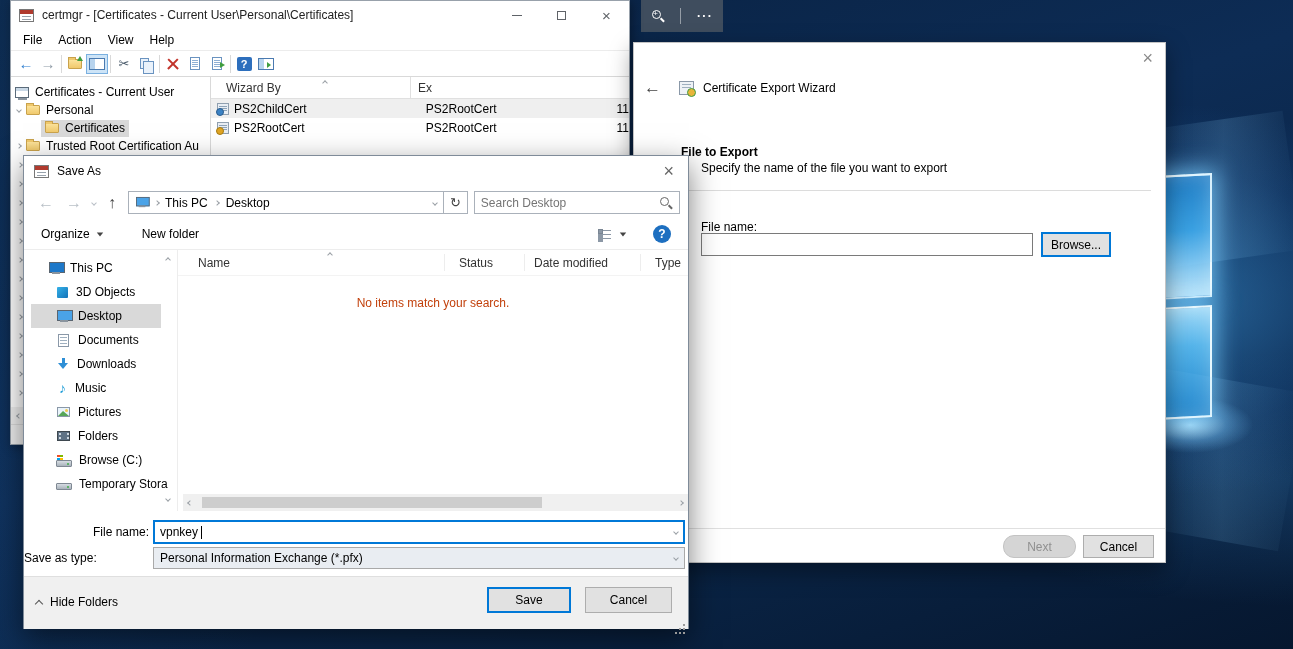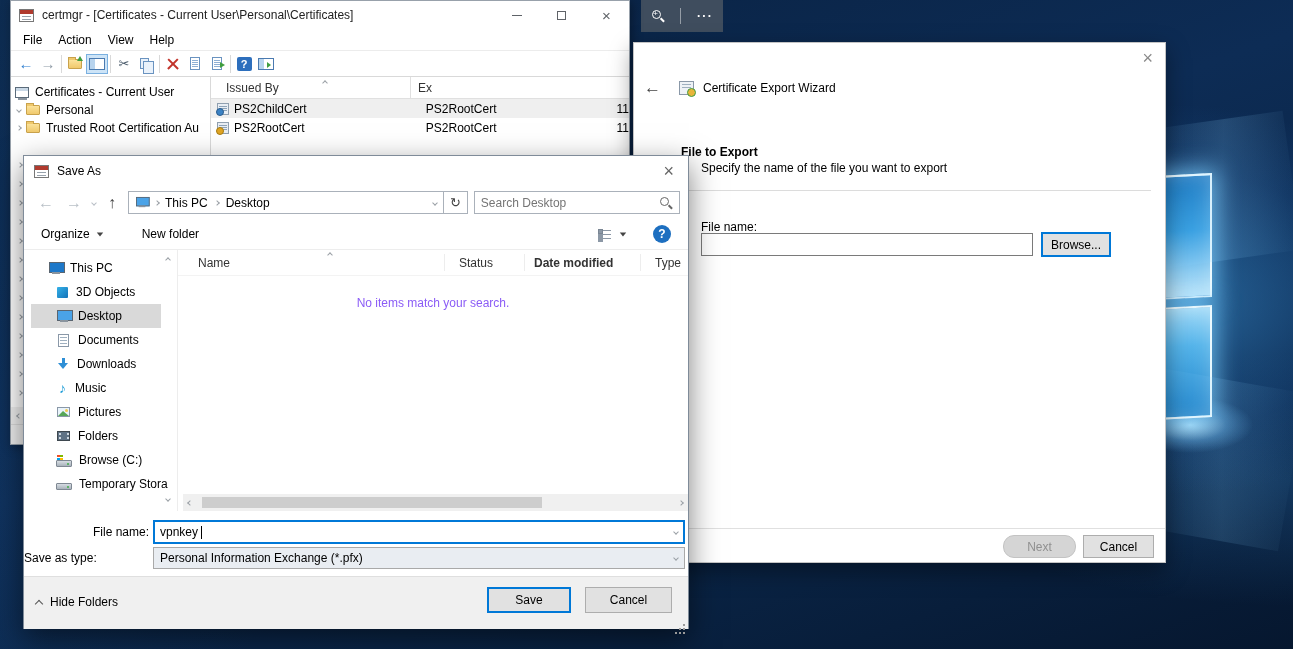--- a/index.html
+++ b/index.html
@@ -207,20 +207,26 @@
       <div style="width:200px;border-right:1px solid #d9d9d9;position:relative;">
         <div class="tb" style="height:18px;padding-left:4px;margin-top:6px;">
           <span class="rooticon"></span>
           <span style="margin-left:6px;">Certificates - Current User</span>
         </div>
         <div class="tb" style="height:18px;padding-left:6px;">
           <span class="chv d gray sm"></span>
           <span class="folder" style="margin-left:5px;"></span>
           <span style="margin-left:6px;">Personal</span>
         </div>
+        <div class="tb" style="height:18px;padding-left:30px;">
+          <span class="tb" style="background:#d9d9d9;height:17px;padding:0 4px;">
+            <span class="folder"></span>
+            <span style="margin-left:6px;">Certificates</span>
+          </span>
+        </div>
         <div class="tb" style="height:18px;padding-left:6px;">
           <span class="chv r gray sm"></span>
           <span class="folder" style="margin-left:5px;"></span>
           <span style="margin-left:6px;white-space:nowrap;">Trusted Root Certification Au</span>
         </div>
 
         <span class="chv r gray sm abs" style="left:7px;top:86px;"></span>
         <span class="chv r gray sm abs" style="left:7px;top:105px;"></span>
         <span class="chv r gray sm abs" style="left:7px;top:124px;"></span>
         <span class="chv r gray sm abs" style="left:7px;top:143px;"></span>
@@ -234,21 +240,21 @@
         <span class="chv r gray sm abs" style="left:7px;top:295px;"></span>
         <span class="chv r gray sm abs" style="left:7px;top:314px;"></span>
 
         <div class="abs sb-track" style="left:0;bottom:0;height:17px;width:199px;display:flex;align-items:center;">
           <span class="chv l gray sm" style="margin-left:6px;"></span>
         </div>
       </div>
 
       <div style="flex:1;position:relative;min-width:0;">
         <div style="display:flex;height:22px;border-bottom:1px solid #e0e0e0;align-items:center;color:#333;">
-          <span style="width:200px;padding-left:15px;border-right:1px solid #e0e0e0;height:100%;display:flex;align-items:center;">Issued By</span>
+          <span style="width:200px;padding-left:15px;border-right:1px solid #e0e0e0;height:100%;display:flex;align-items:center;">Wizard By</span>
           <span style="flex:1;padding-left:7px;height:100%;display:flex;align-items:center;">Ex</span>
           <span class="chv u gray sm abs" style="left:112px;top:4px;"></span>
         </div>
         <div class="tb" style="height:19px;background:#efefef;">
           <span class="cert" style="margin-left:6px;"></span>
           <span style="width:178px;margin-left:5px;">PS2ChildCert</span>
           <span style="width:200px;padding-left:15px;">PS2RootCert</span>
           <span style="padding-left:7px;">11</span>
         </div>
         <div class="tb" style="height:19px;">
@@ -371,25 +377,25 @@
 
       <div style="width:16px;position:relative;">
         <span class="chv u gray sm abs" style="left:5px;top:8px;"></span>
         <span class="chv d gray sm abs" style="left:5px;bottom:10px;"></span>
       </div>
 
       <div style="flex:1;border-left:1px solid #ededed;position:relative;min-width:0;">
         <div style="display:flex;height:26px;align-items:center;color:#333;border-bottom:1px solid #f3f3f3;">
           <span style="width:267px;padding-left:20px;border-right:1px solid #ededed;height:70%;display:flex;align-items:center;">Name</span>
           <span style="width:80px;padding-left:14px;border-right:1px solid #ededed;height:70%;display:flex;align-items:center;">Status</span>
-          <span style="width:116px;padding-left:9px;border-right:1px solid #ededed;height:70%;display:flex;align-items:center;font-weight:bold;">Date modified</span>
+          <span style="width:116px;padding-left:9px;border-right:1px solid #ededed;height:70%;display:flex;align-items:center;">Date modified</span>
           <span style="flex:1;padding-left:14px;height:70%;display:flex;align-items:center;">Type</span>
           <span class="chv u gray sm abs" style="left:150px;top:3px;"></span>
         </div>
-        <div style="text-align:center;margin-top:20px;color:#8b5cf6;">No items match your search.</div>
+        <div style="text-align:center;margin-top:20px;color:#c2410c;">No items match your search.</div>
 
         <div class="abs sb-track" style="left:5px;right:0;bottom:0;height:17px;display:flex;align-items:center;">
           <span class="chv l gray sm" style="margin-left:5px;"></span>
           <span class="sb-thumb" style="height:11px;width:340px;margin-left:10px;"></span>
           <span class="chv r gray sm" style="margin-left:auto;margin-right:5px;"></span>
         </div>
       </div>
     </div>
 
     <div class="abs" style="left:0;top:369px;width:125px;text-align:right;">File name:</div>

